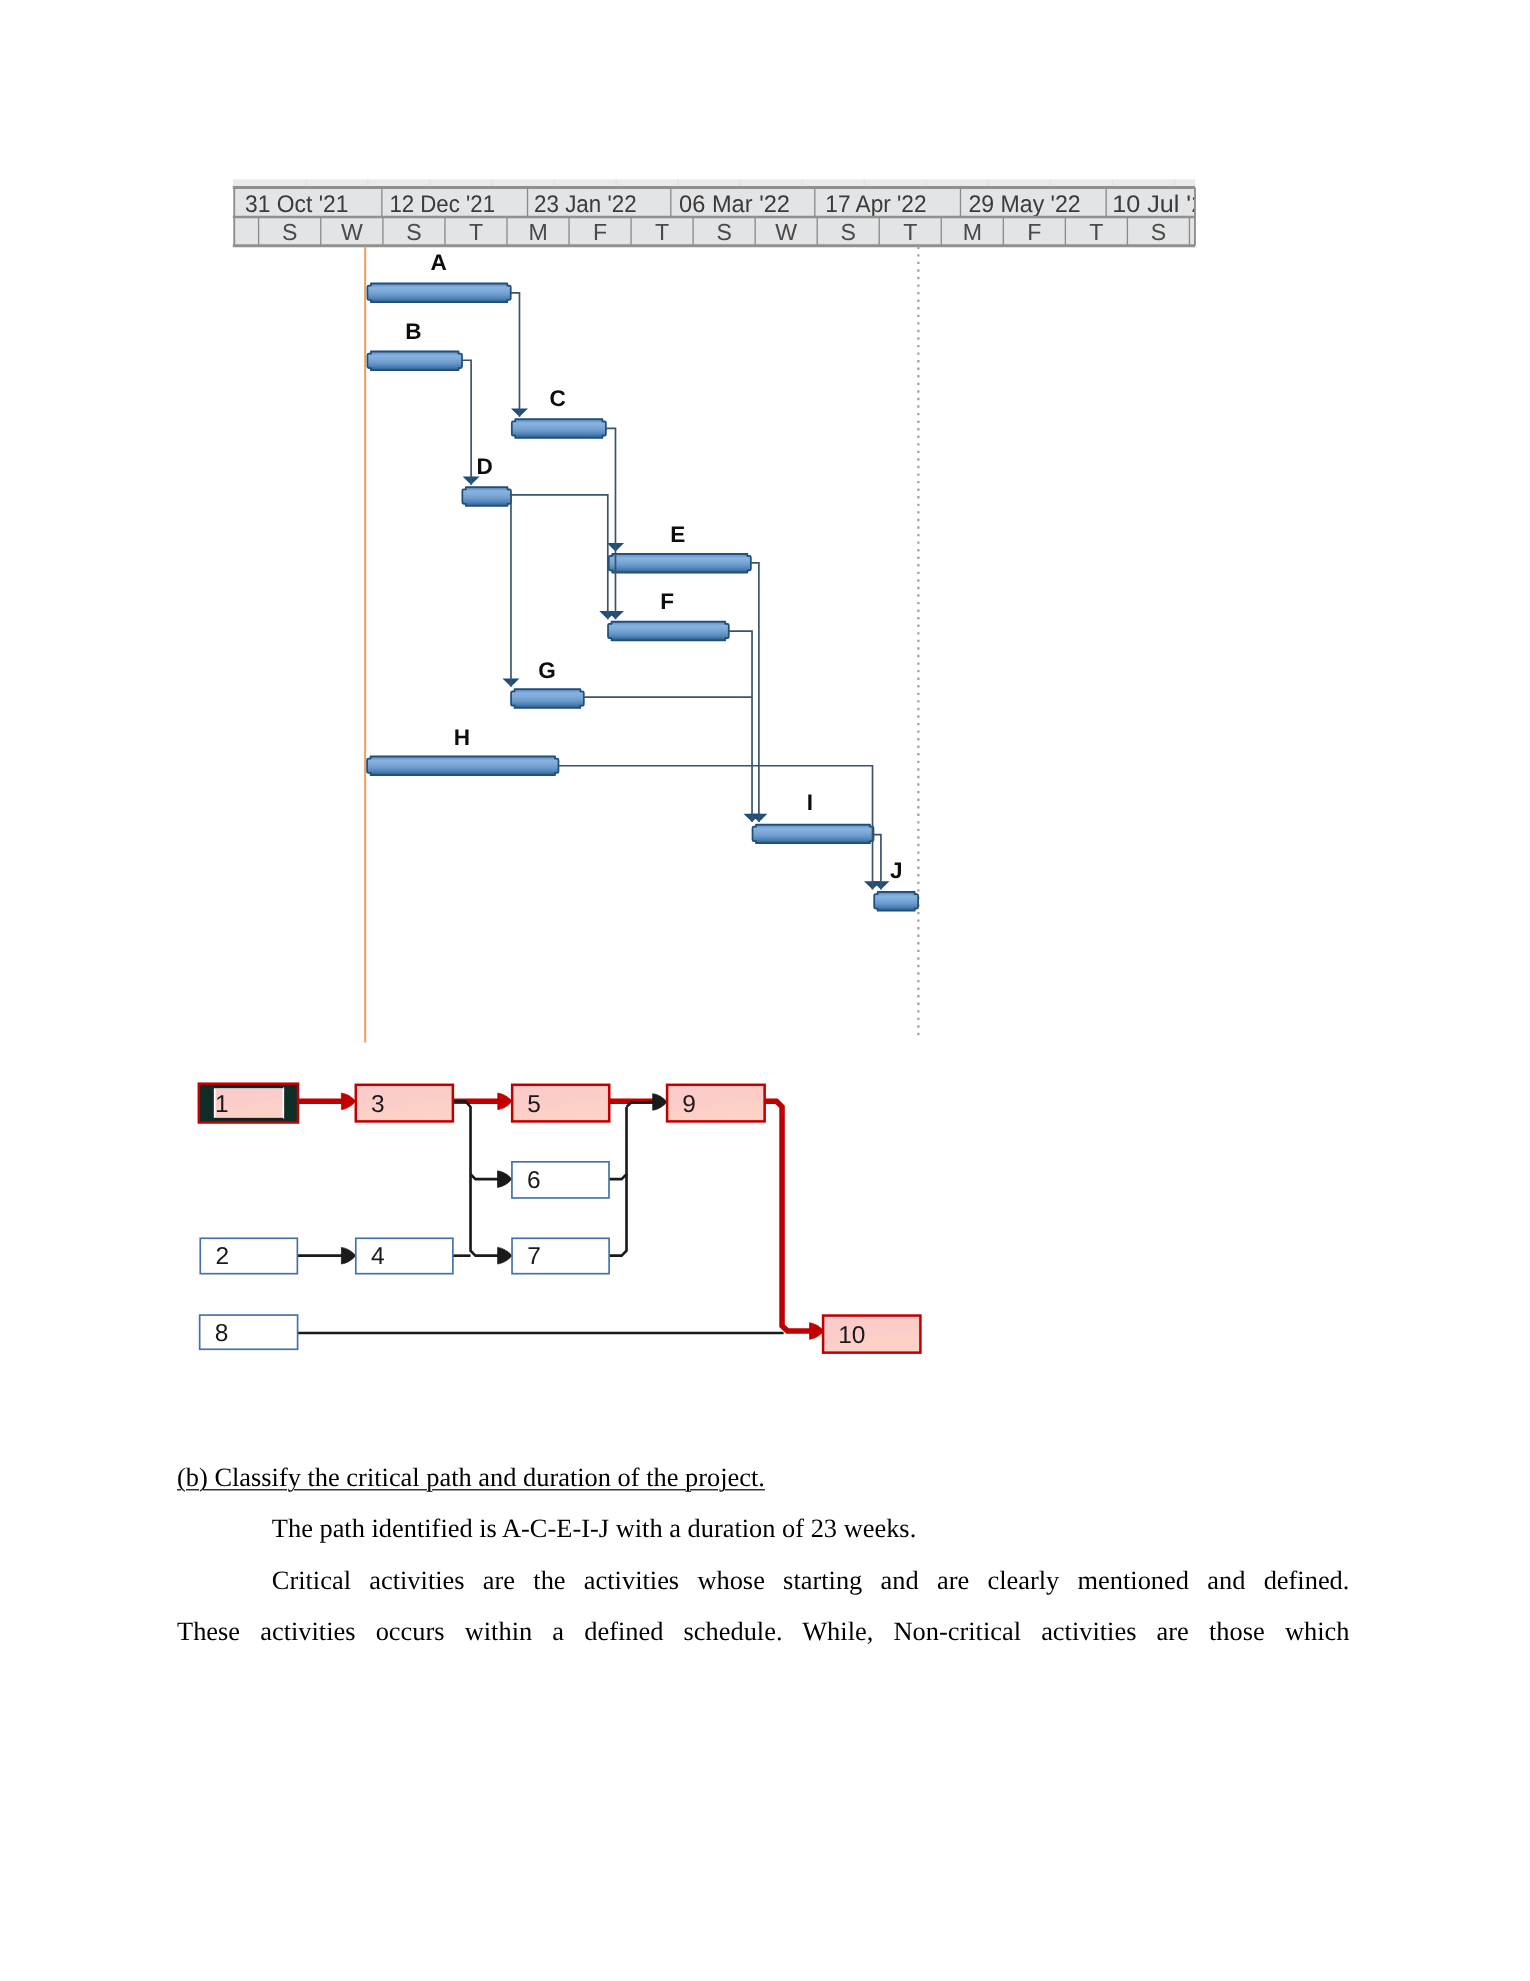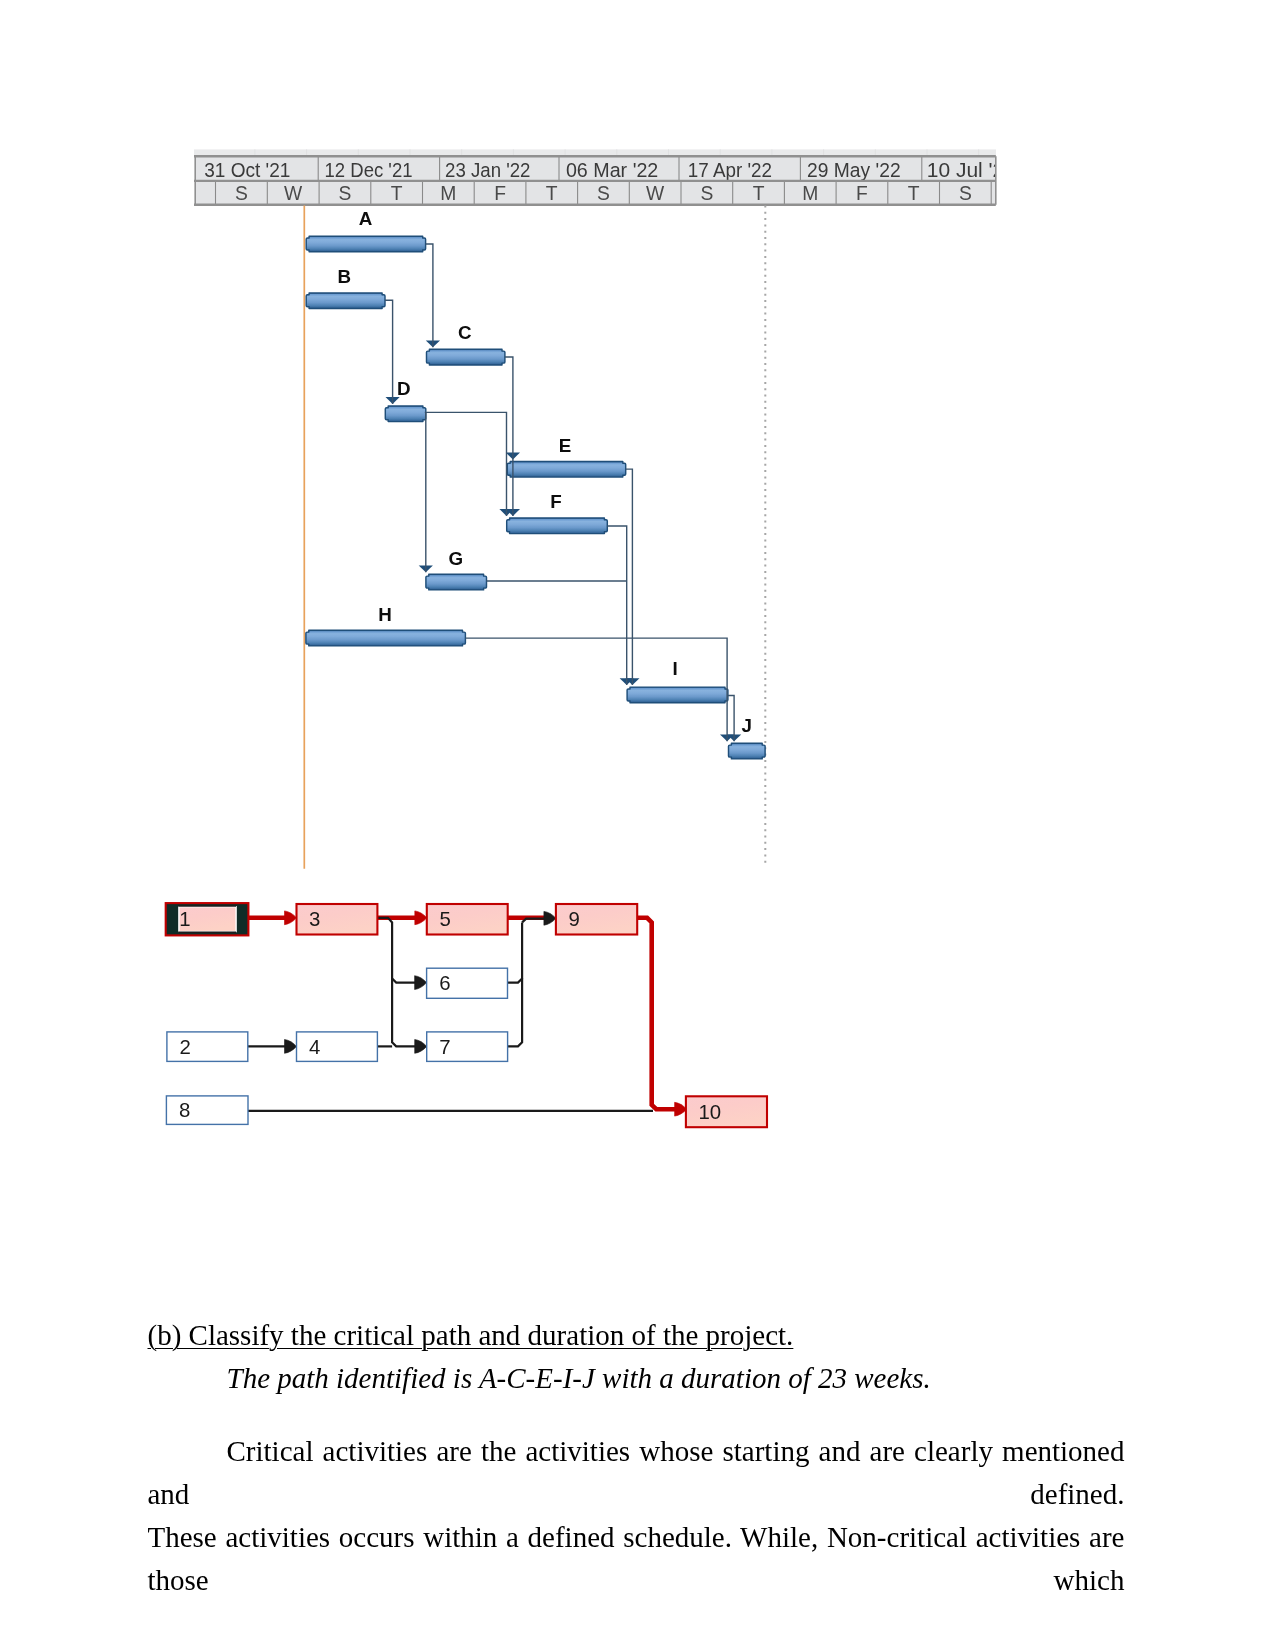--- a/index.html
+++ b/index.html
@@ -10,30 +10,30 @@
 
   
   #gantt{position:absolute;left:0;top:0;width:1275px;height:880px;}
   #gantt svg{position:absolute;left:0;top:0;}
 
   
   #network{position:absolute;left:0;top:880px;width:1275px;height:270px;}
   #network svg{position:absolute;left:0;top:0;}
 
   
-  #prose{position:absolute;left:147.5px;top:1314px;width:977px;
-         font-size:29px;line-height:43px;}
+  #prose{position:absolute;left:147.5px;top:1209px;width:977px;
+         font-size:22px;line-height:43px;}
   .hdg{white-space:nowrap;}
   .hdg > span{text-decoration:underline;text-underline-offset:3.4px;
               text-decoration-thickness:1.1px;}
-  .para{text-indent:79px;white-space:nowrap;font-style:italic;}
+  .para{text-indent:79px;white-space:nowrap;}
   .para-just{text-align:justify;text-align-last:justify;text-indent:0;}
   .para-just:first-line{}
   .para-last{text-align:left;}
-  #l1{text-indent:79px;margin-top:30px;}
+  #l1{text-indent:79px;}
 </style>
 </head>
 <body>
 
 <div class="page">
   <div id="gantt">
     <svg width="1275" height="880" viewBox="0 0 1275 880">
       <defs>
         <linearGradient id="barGrad" x1="0" y1="0" x2="0" y2="1">
           <stop offset="0" stop-color="#2D5C8D"></stop>

